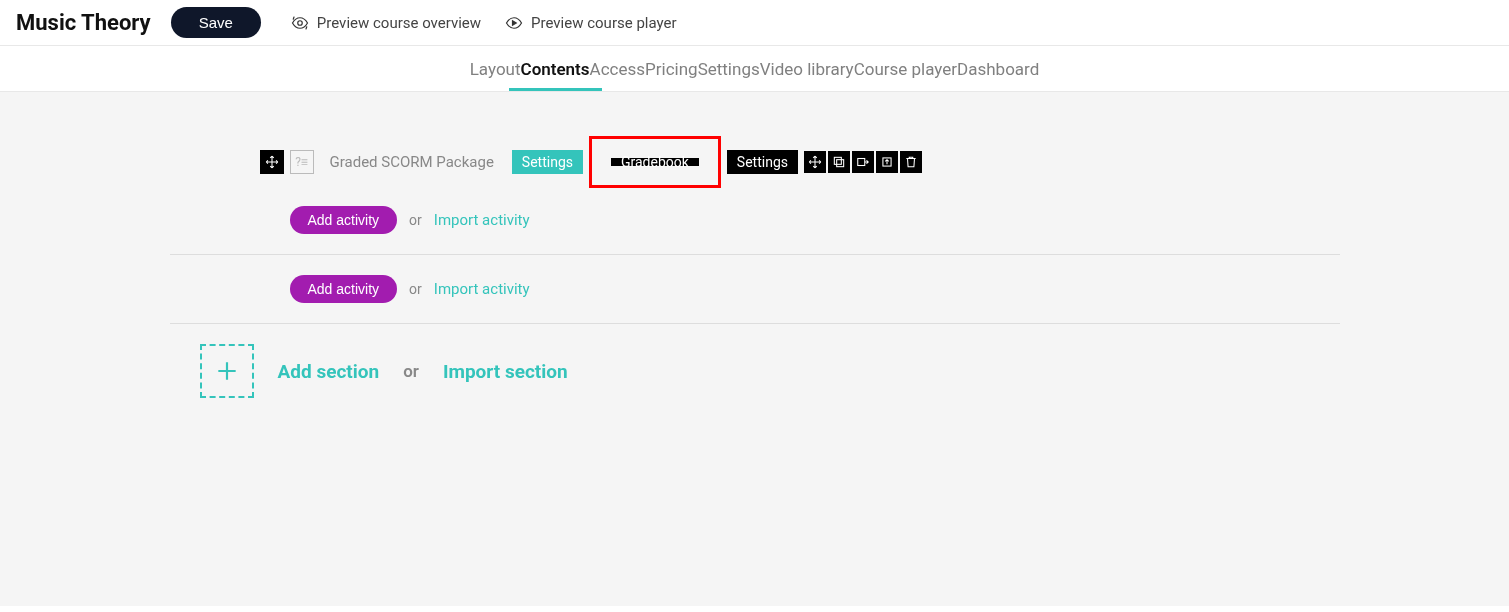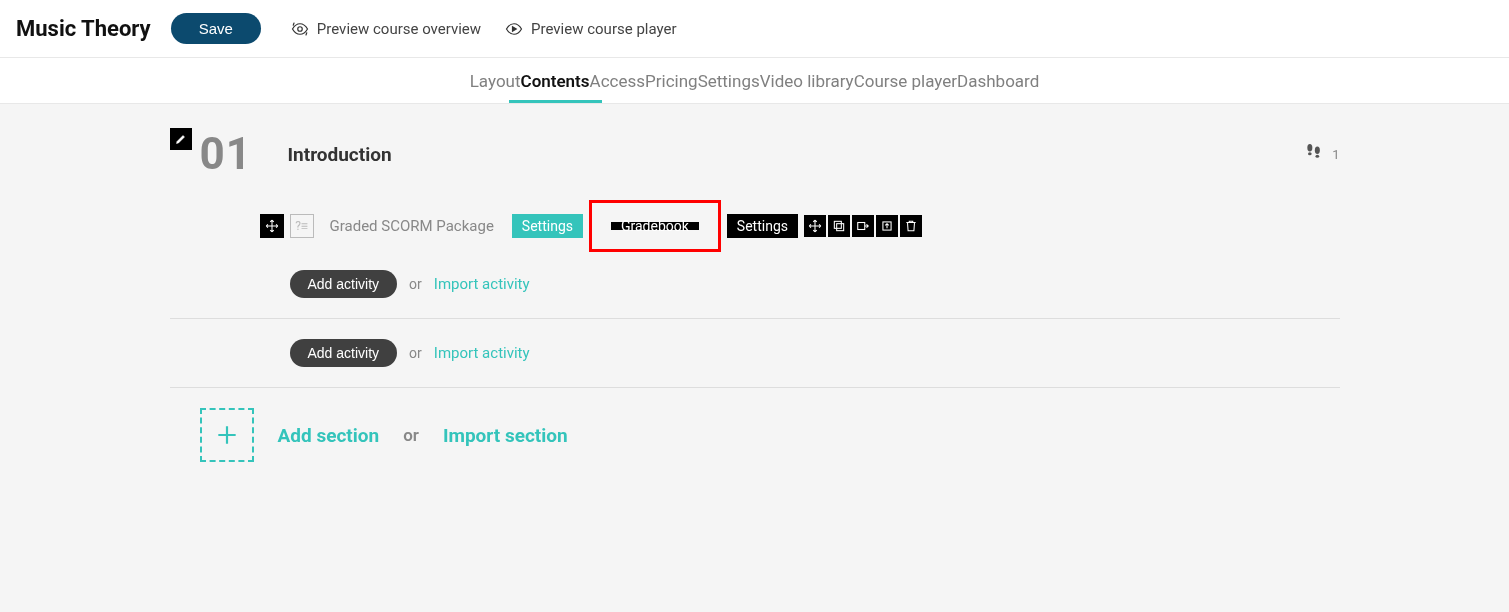--- a/index.html
+++ b/index.html
@@ -6,31 +6,31 @@
   body {
     font-family: -apple-system, BlinkMacSystemFont, "Segoe UI", Roboto, Arial, sans-serif;
     background: #fff;
     color: #333;
     width: 1509px;
   }
   .topbar {
     display: flex;
     align-items: center;
     padding: 20px 16px;
-    height: 58px;
+    height: 46px;
     border-bottom: 1px solid #e8e8e8;
   }
   .course-title {
     font-size: 22px;
     font-weight: 700;
     color: #111;
     margin-right: 20px;
   }
   .save-btn {
-    background: #0c4a6e;
+    background: #0f172a;
     color: #fff;
     border: none;
     border-radius: 20px;
     padding: 7px 28px;
     font-size: 15px;
     cursor: pointer;
     margin-right: 30px;
   }
   .preview-link {
     display: inline-flex;
@@ -195,21 +195,21 @@
   .dark-btn svg { width: 14px; height: 14px; stroke: #fff; fill: none; stroke-width: 1.8; }
 
   .add-row {
     margin-top: 18px;
     margin-left: 120px;
     display: flex;
     align-items: center;
     gap: 12px;
   }
   .btn-pill-teal {
-    background: #404040;
+    background: #a21caf;
     color: #fff;
     border: none;
     border-radius: 16px;
     padding: 6px 18px;
     font-size: 14px;
     cursor: pointer;
   }
   .or { color: #888; font-size: 14px; }
   .link-teal { color: #34c4bb; font-size: 15px; cursor: pointer; }
 
@@ -270,40 +270,20 @@
   <div class="tab">Settings</div>
   <div class="tab">Video library</div>
   <div class="tab">Course player</div>
   <div class="tab">Dashboard</div>
 </div>
 
 <div class="content-area">
   <div class="content-inner">
 
     <div class="section">
-      <div class="section-header">
-        <span class="edit-square">
-          <svg viewBox="0 0 24 24">
-              <path d="M3 21l4-1 12-12-3-3L4 17l-1 4z"></path>
-            </svg>
-        </span>
-        <div class="section-num">01</div>
-        <div class="section-title">Introduction</div>
-        <div class="section-meta">
-          <span class="footprints-icon">
-            <svg width="20" height="20" viewBox="0 0 24 24" fill="#555">
-                <ellipse cx="7" cy="7" rx="3" ry="4.5"></ellipse>
-                <ellipse cx="7" cy="14" rx="2.2" ry="1.8"></ellipse>
-                <ellipse cx="16" cy="10" rx="3" ry="4.5"></ellipse>
-                <ellipse cx="16" cy="17" rx="2.2" ry="1.8"></ellipse>
-              </svg>
-          </span>
-          <span style="font-size:13px;color:#888;">1</span>
-        </div>
-      </div>
 
       <div class="activity-row">
         <span class="icon-square">
           <svg viewBox="0 0 24 24">
               <path d="M12 2v20M2 12h20M12 2l-3 3M12 2l3 3M12 22l-3-3M12 22l3-3M2 12l3-3M2 12l3 3M22 12l-3-3M22 12l-3 3"></path>
             </svg>
         </span>
         <span class="icon-square-gray">?≡</span>
         <span class="activity-title">Graded SCORM Package</span>
         <span class="pill pill-teal">Settings</span>

